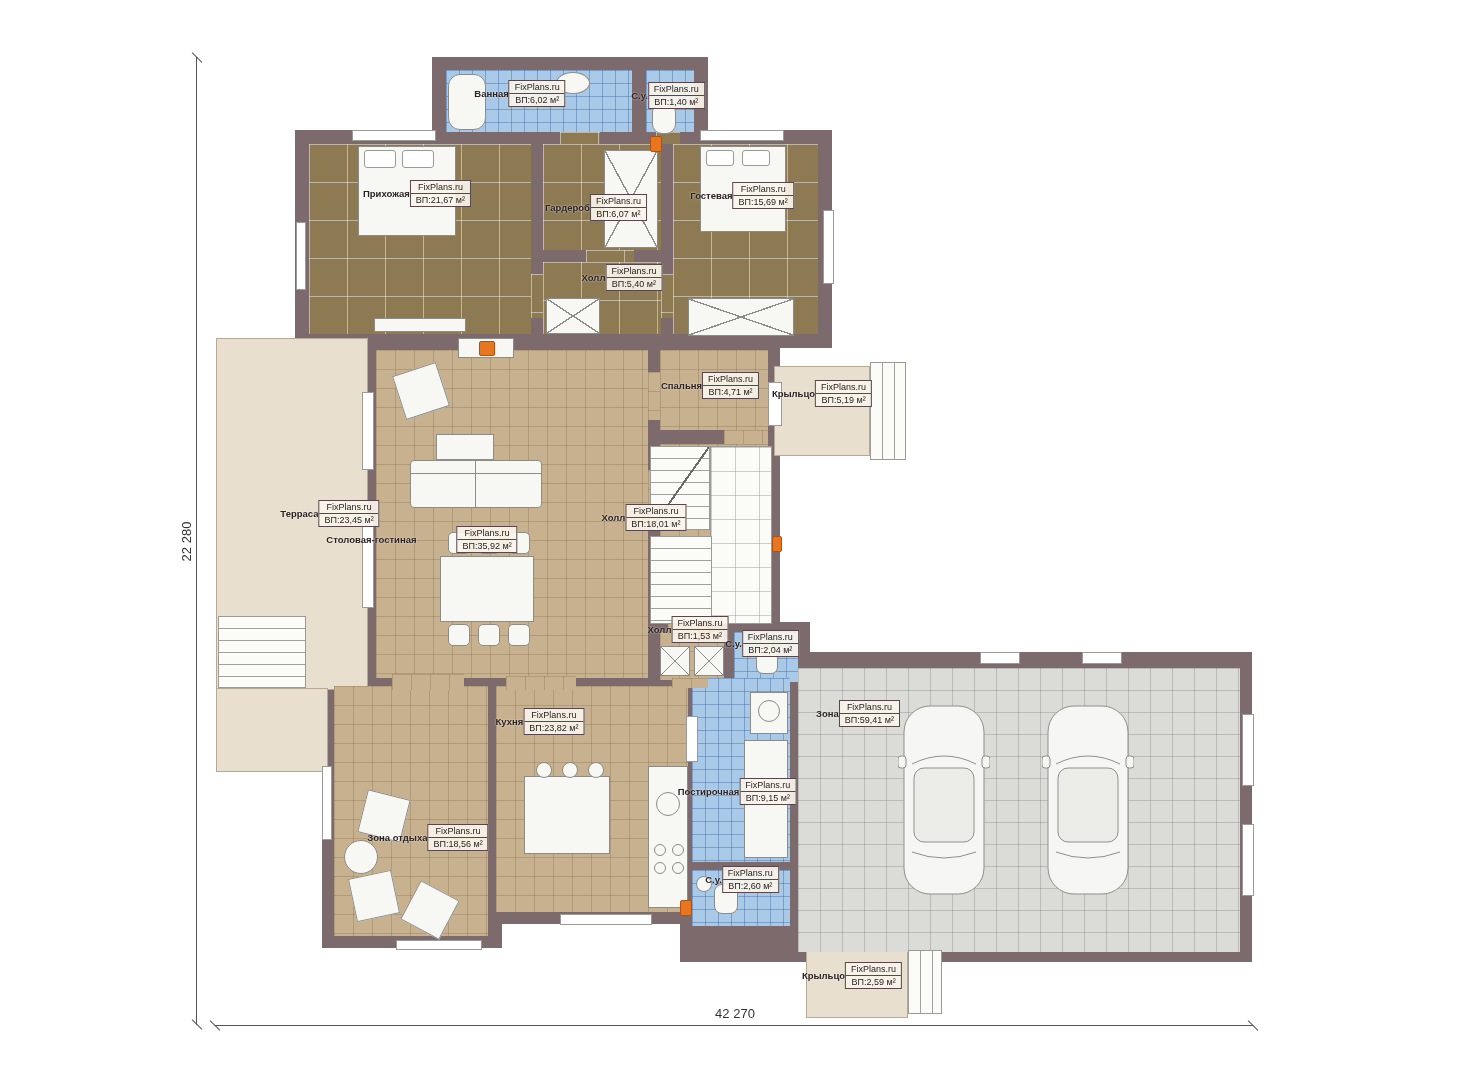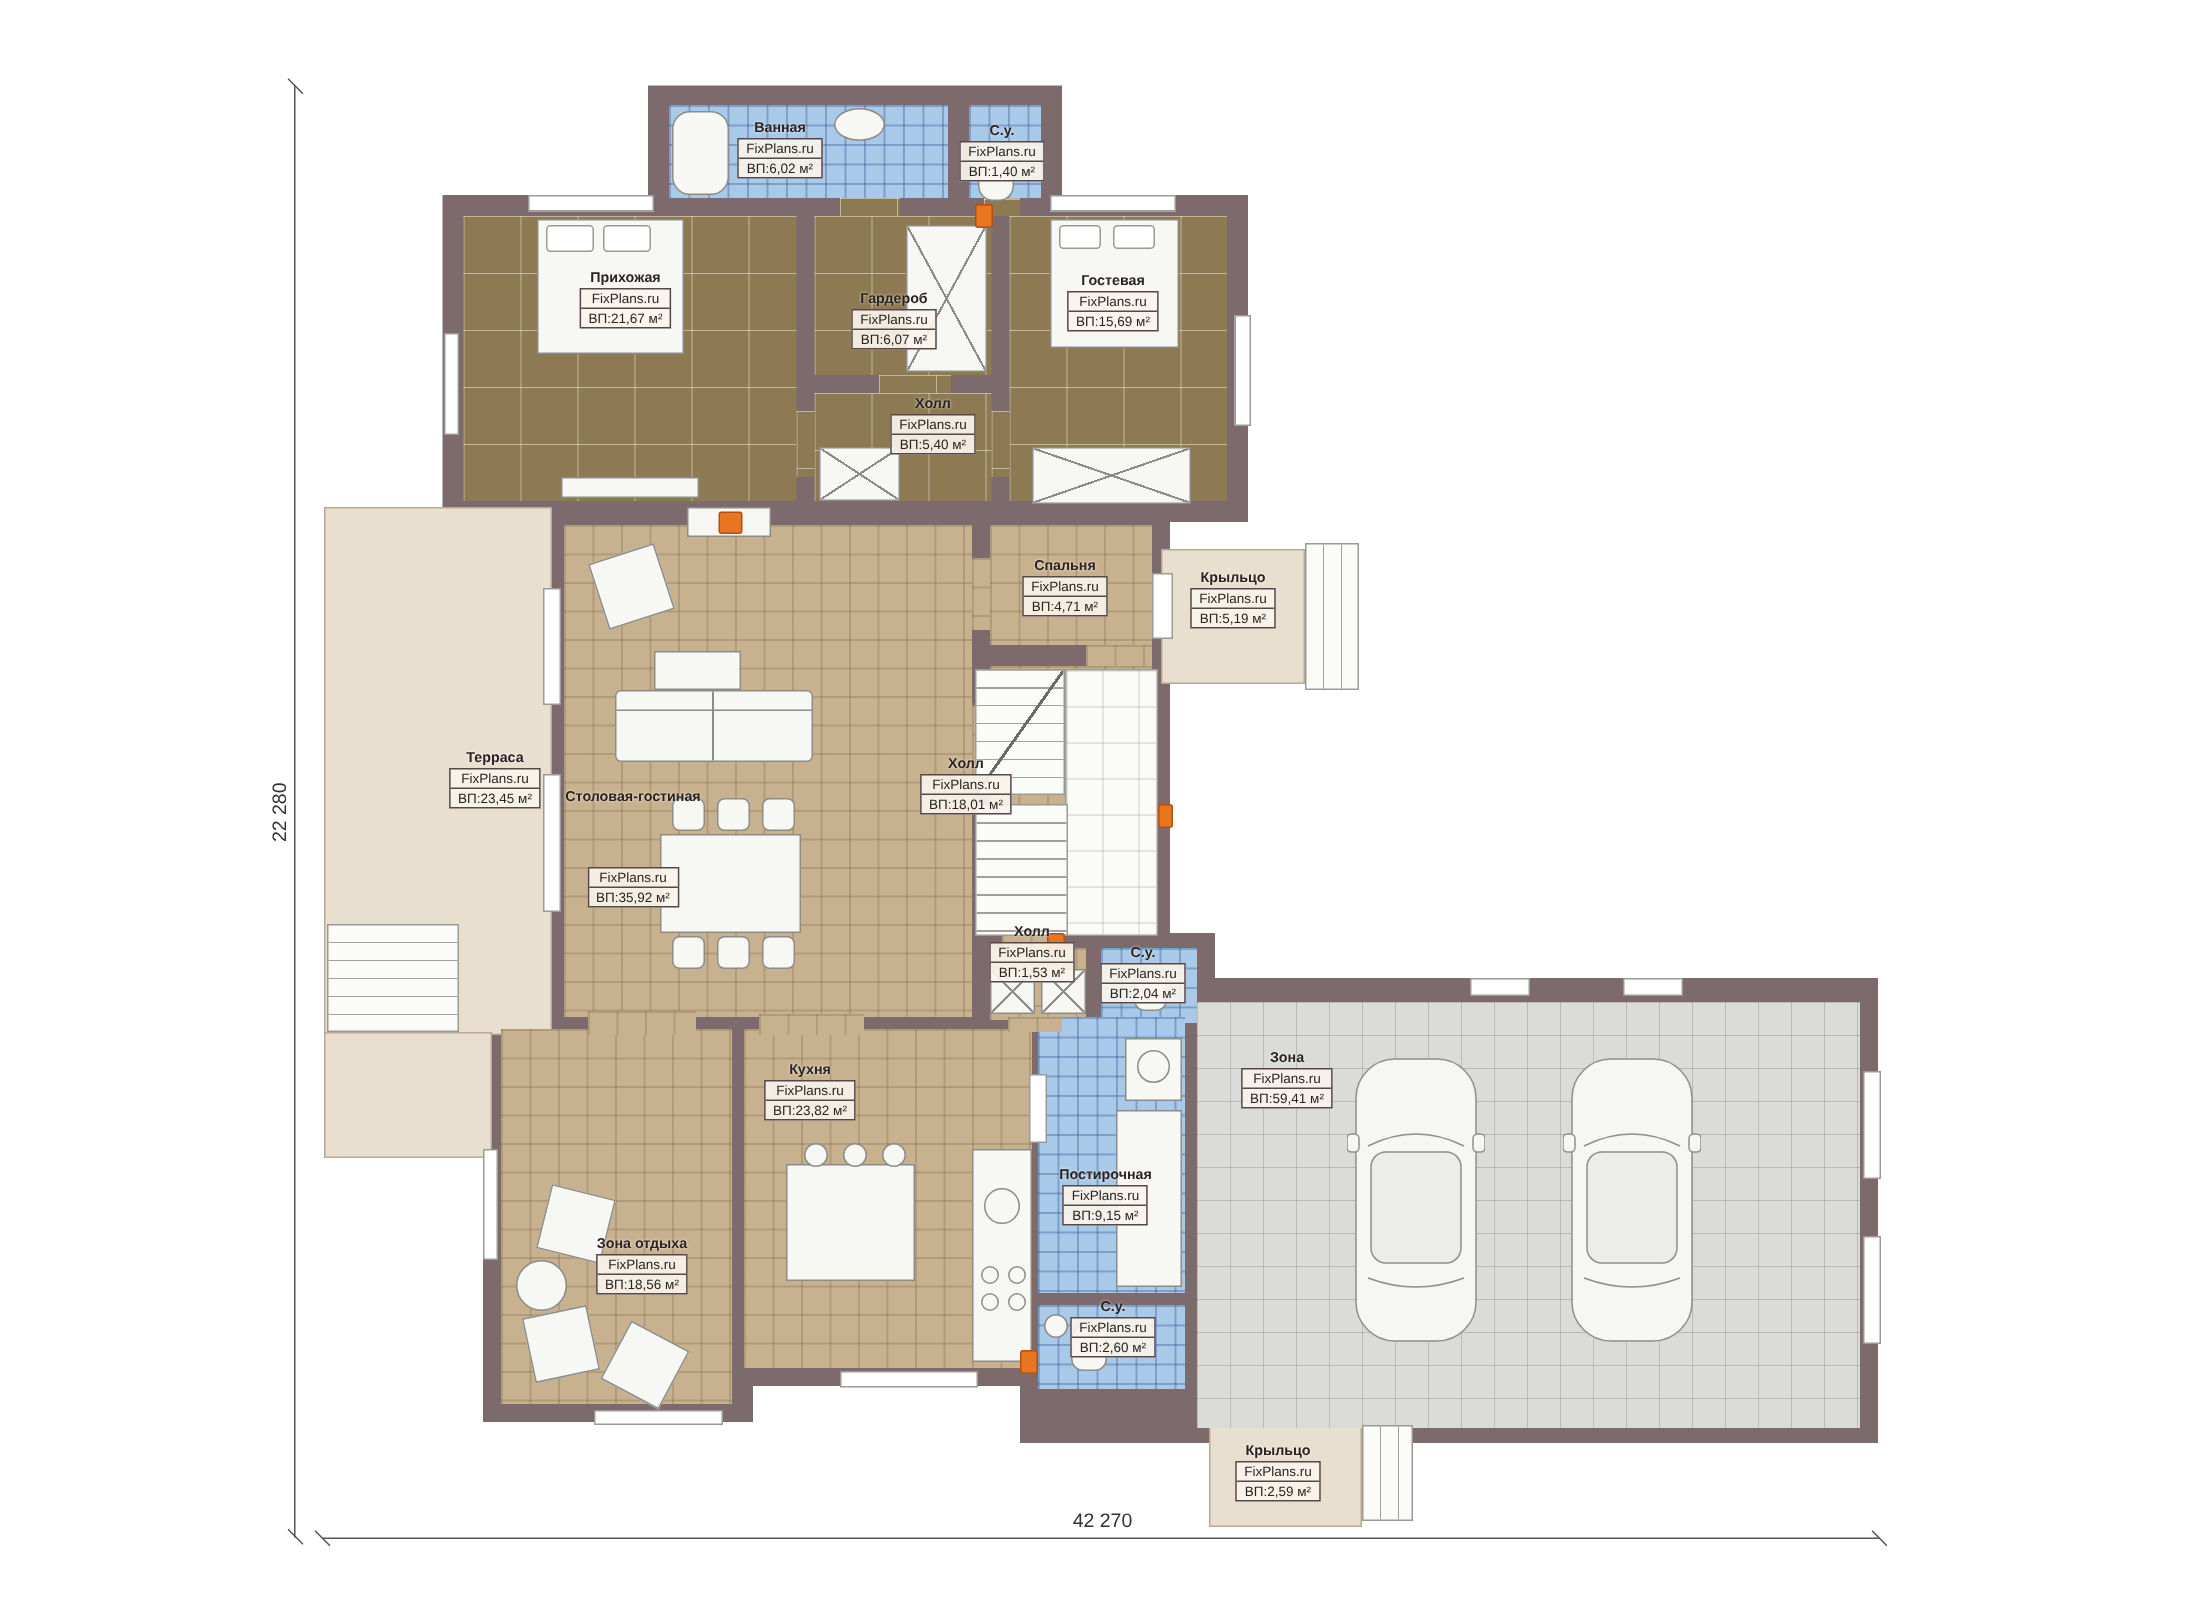--- a/index.html
+++ b/index.html
@@ -36,21 +36,21 @@
     background-image:repeating-linear-gradient(to right,transparent 0 11px,#a0a09c 11px 12px);}
   .stairs-plain{position:absolute;background:#fbfbf8;border:1px solid #9a9a96;z-index:4;
     background-image:linear-gradient(rgba(120,120,120,.35) 1px,transparent 1px),
                      linear-gradient(90deg,rgba(120,120,120,.35) 1px,transparent 1px);
     background-size:24px 24px;}
   .diag{background-image:
      linear-gradient(to bottom right,transparent calc(50% - 1px),#6b6b66 calc(50% - 1px),#6b6b66 calc(50% + 1px),transparent calc(50% + 1px)),
      repeating-linear-gradient(to bottom,transparent 0 11px,#a0a09c 11px 12px);}
   .heater{position:absolute;background:var(--accent,#e8751f);border:1px solid #b4500e;border-radius:2px;z-index:6;}
   .pillow{position:absolute;background:#ffffff;border:1px solid #9a9a96;border-radius:3px;z-index:6;}
-  .room-label{position:absolute;z-index:30;display:flex;flex-direction:column;align-items:center;transform:translateX(-50%);}
+  .room-label{position:absolute;z-index:30;display:flex;align-items:center;transform:translateX(-50%);}
   .rl-name{font-size:9.5px;font-weight:bold;color:#2b2222;white-space:nowrap;margin-bottom:1px;
     text-shadow:0 0 2px rgba(255,255,255,.8);}
   .rl-box{border:1px solid var(--labelborder,#57474a);background:var(--labelbg,rgba(248,244,234,.92));}
   .rl-brand,.rl-area{font-size:9px;color:#2b2222;padding:1px 5px;white-space:nowrap;text-align:center;}
   .rl-area{border-top:1px solid var(--labelborder,#57474a);}
   .dim-line{position:absolute;background:var(--dim,#555);z-index:10;}
   .dim-tick{position:absolute;width:14px;height:1px;background:var(--dim,#555);z-index:10;transform:rotate(45deg);}
   .dim-text{position:absolute;font-size:13px;color:#333;z-index:10;white-space:nowrap;}
   .dim-text.vert{transform:rotate(-90deg);transform-origin:center;}
   svg{display:block;}

